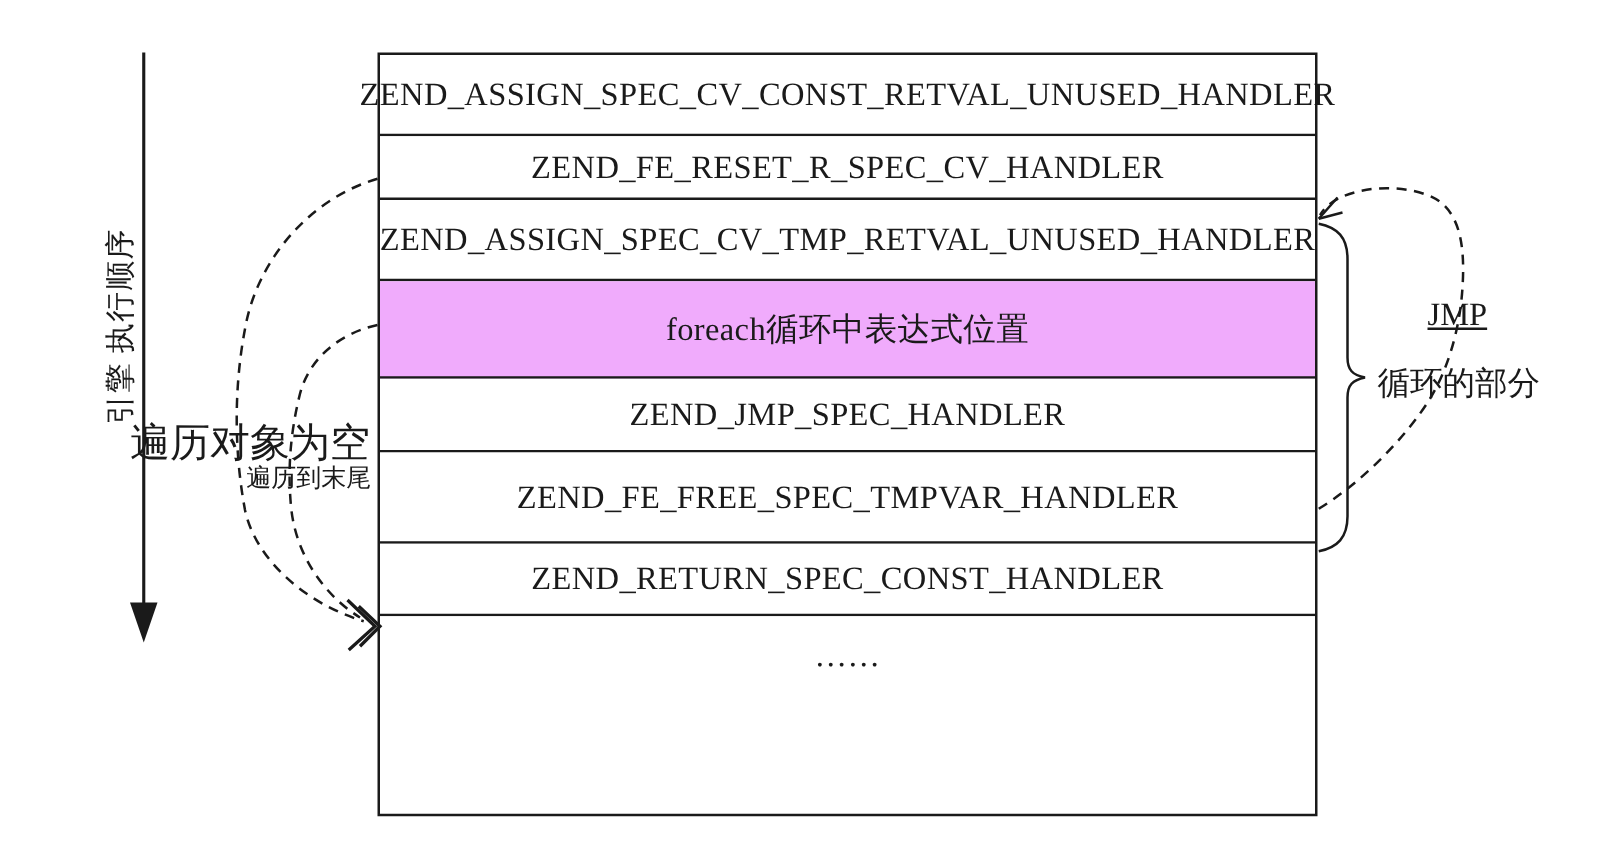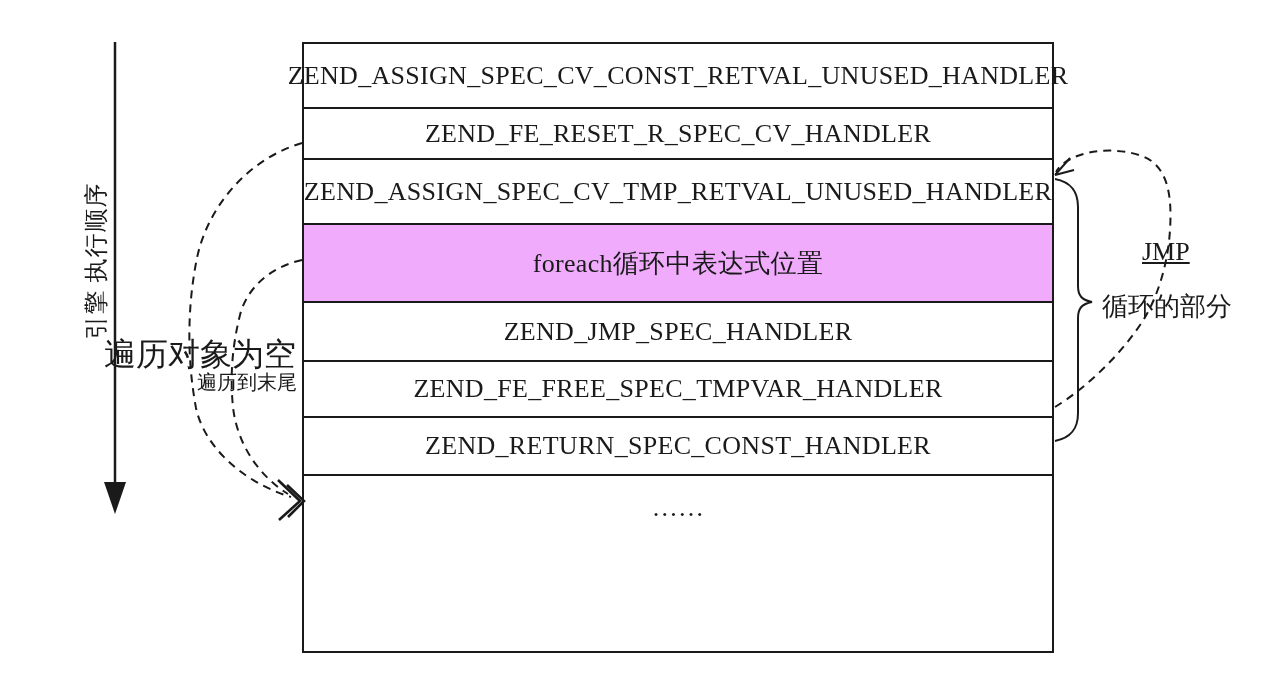--- a/index.html
+++ b/index.html
@@ -37,21 +37,21 @@
 <div class="stage">
 
   <div class="exec-label">引擎 执行顺序</div>
 
   <div class="opcode-table">
     <div class="row" style="height:65px">ZEND_ASSIGN_SPEC_CV_CONST_RETVAL_UNUSED_HANDLER</div>
     <div class="row" style="height:51px">ZEND_FE_RESET_R_SPEC_CV_HANDLER</div>
     <div class="row" style="height:65px">ZEND_ASSIGN_SPEC_CV_TMP_RETVAL_UNUSED_HANDLER</div>
     <div class="row highlight" style="height:78px">foreach循环中表达式位置</div>
     <div class="row" style="height:59px">ZEND_JMP_SPEC_HANDLER</div>
-    <div class="row" style="height:56px">ZEND_FE_FREE_SPEC_TMPVAR_HANDLER</div>
+    <div class="row" style="height:73px">ZEND_FE_FREE_SPEC_TMPVAR_HANDLER</div>
     <div class="row" style="height:58px">ZEND_RETURN_SPEC_CONST_HANDLER</div>
     <div class="row" style="height:63px">……</div>
   </div>
 
   <div class="ann ann-empty">遍历对象为空</div>
   <div class="ann ann-end">遍历到末尾</div>
 
   <div class="ann ann-jmp">JMP</div>
   <div class="ann ann-loop">循环的部分</div>
 

